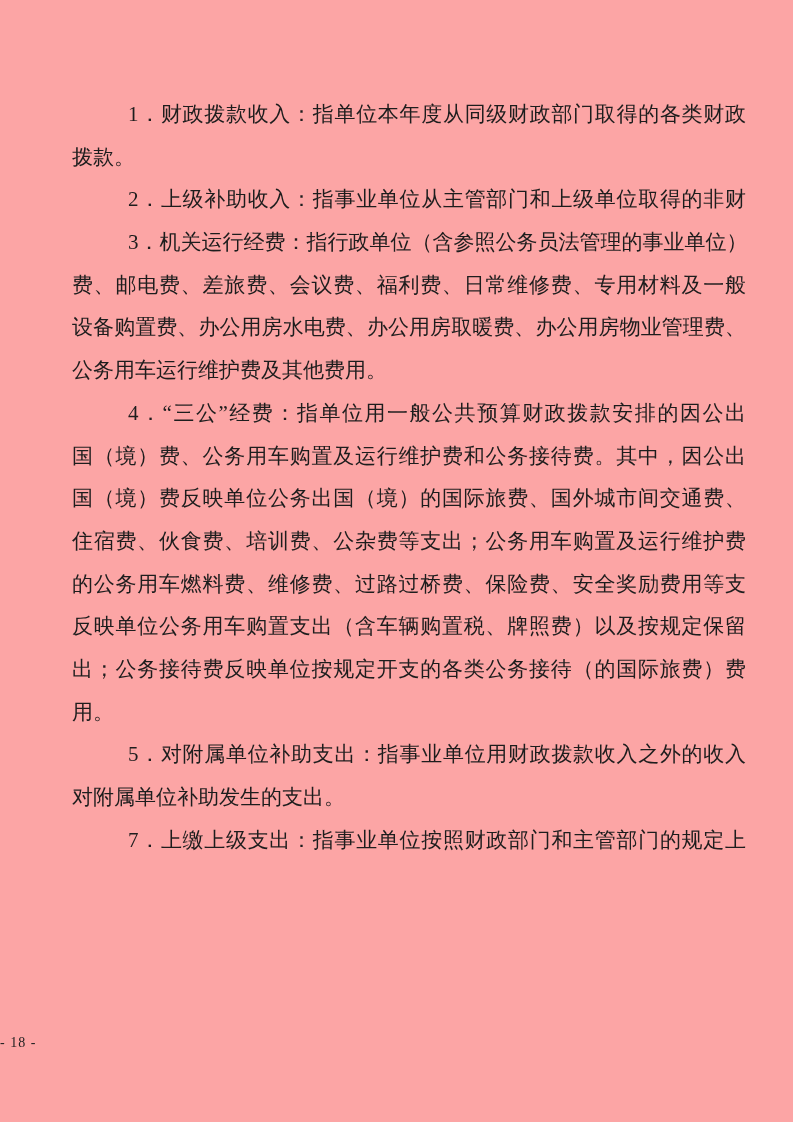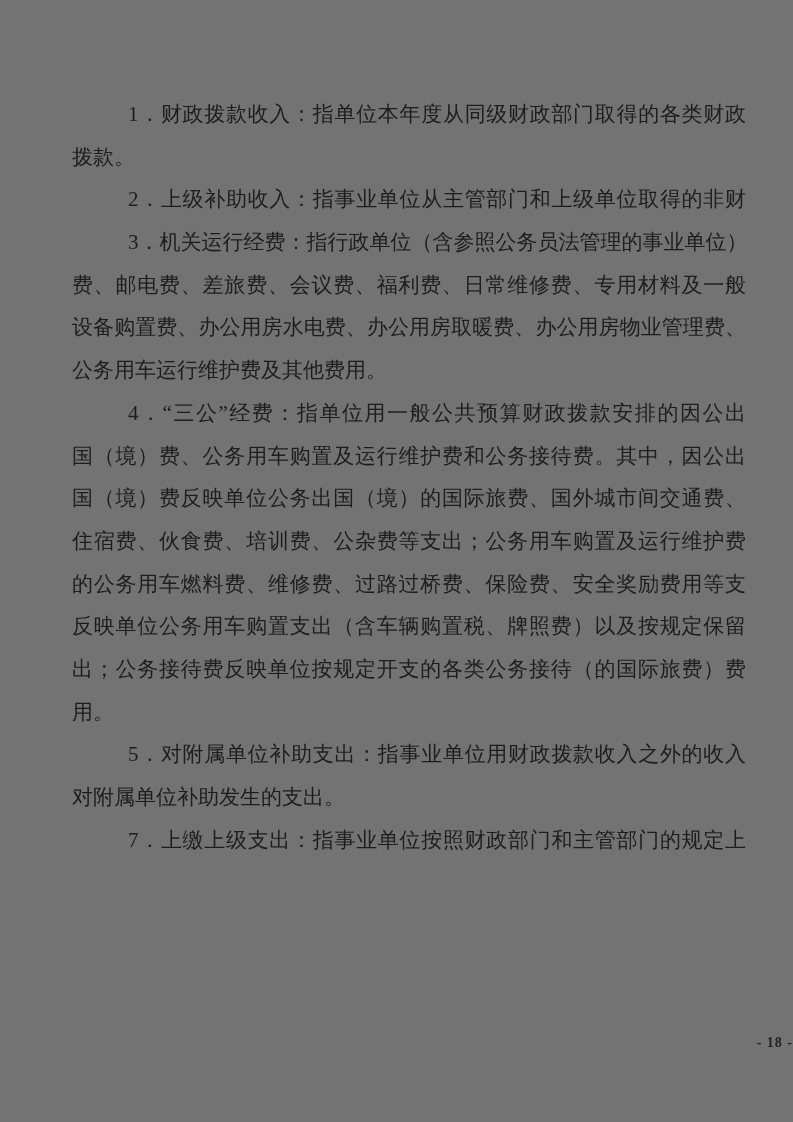--- a/index.html
+++ b/index.html
@@ -4,21 +4,21 @@
 <style>
   html, body {
     margin: 0;
     padding: 0;
     background: #ffffff;
   }
   .page {
     position: relative;
     width: 793px;
     height: 1122px;
-    background: #737373;
+    background: #fca5a5;
     font-family: "Liberation Serif", "DejaVu Serif", serif;
     color: #1d1d1d;
     overflow: hidden;
   }
   .body-text {
     position: absolute;
     left: 72px;
     top: 93px;
     width: 674px;
   }
@@ -40,26 +40,25 @@
     text-indent: 56px;
   }
   .line.pend {
     text-align-last: left;
   }
   .footer {
     position: absolute;
     left: 0;
     top: 1035px;
     width: 793px;
-    text-align: right;
+    text-align: left;
     font-size: 14px;
     letter-spacing: 1px;
     color: #222222;
     font-family: "Liberation Serif", "DejaVu Serif", serif;
-    font-weight: bold;
   }
 </style>
 </head>
 <body>
 
 <div class="page">
   <div class="body-text">
 
     <div class="para">
       <div class="line indent">1．财政拨款收入：指单位本年度从同级财政部门取得的各类财政</div>

